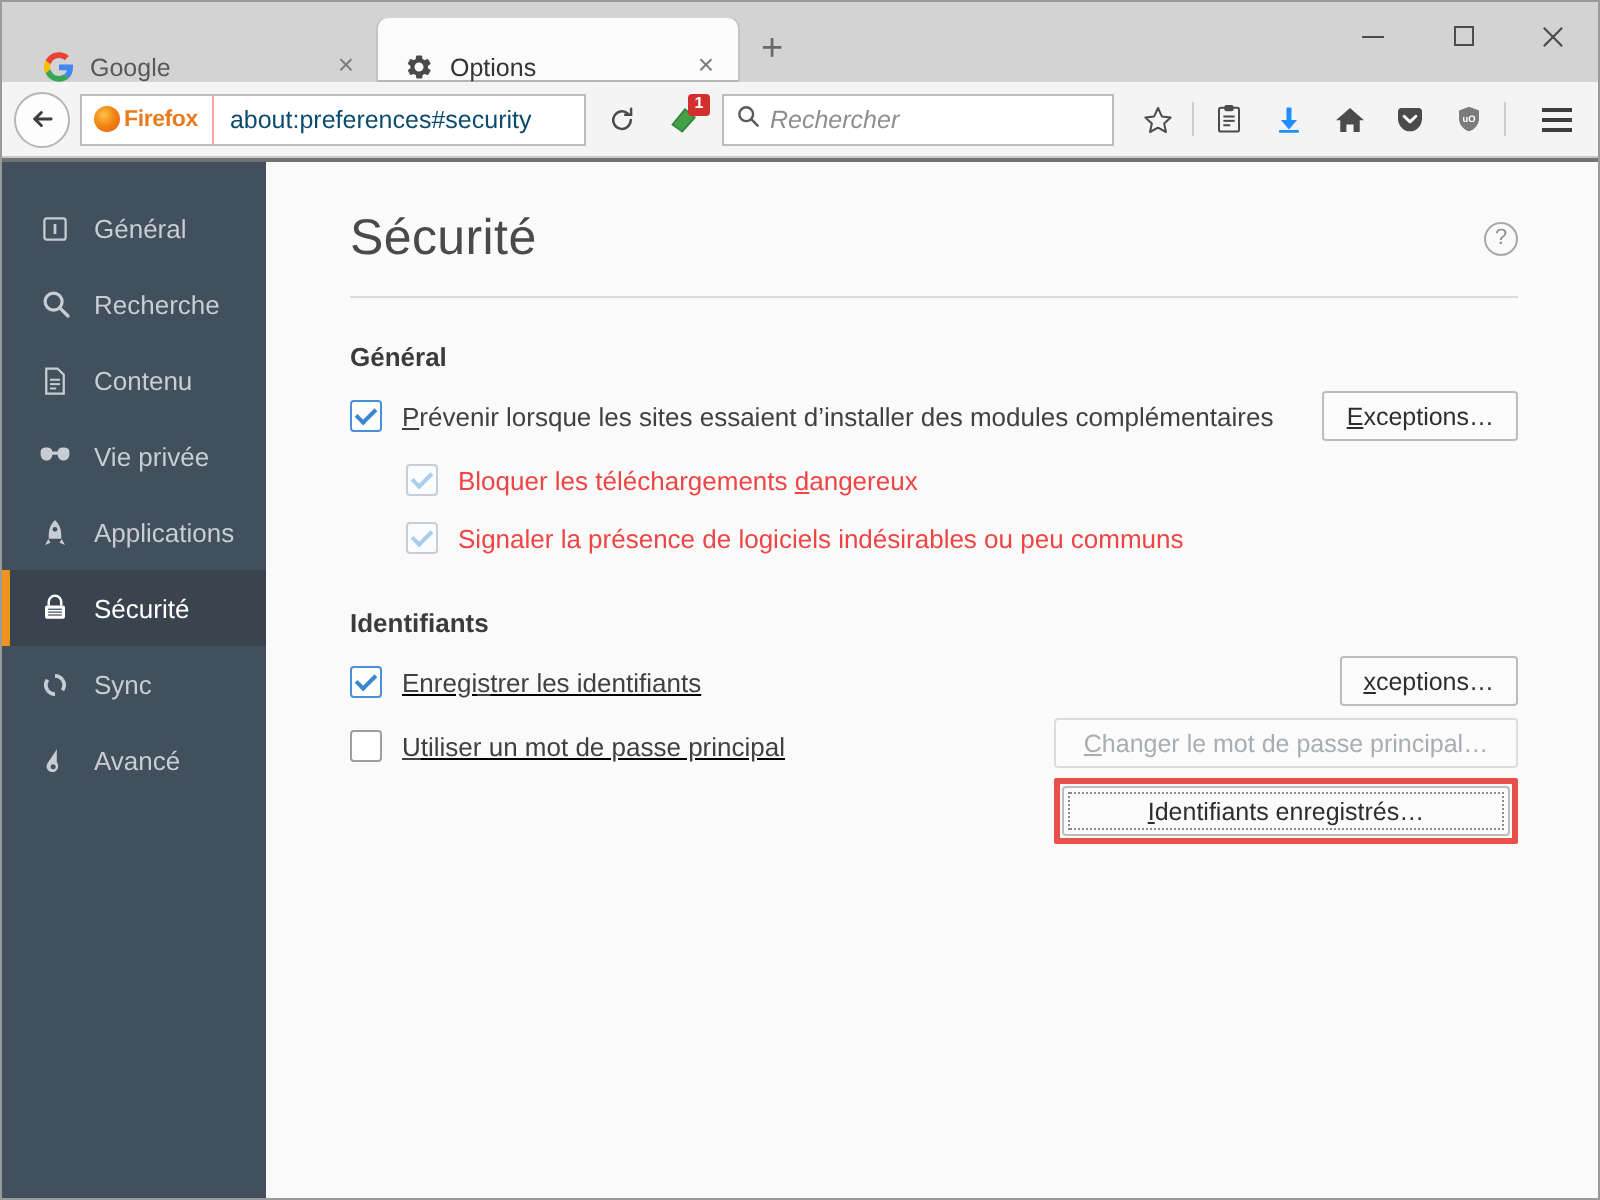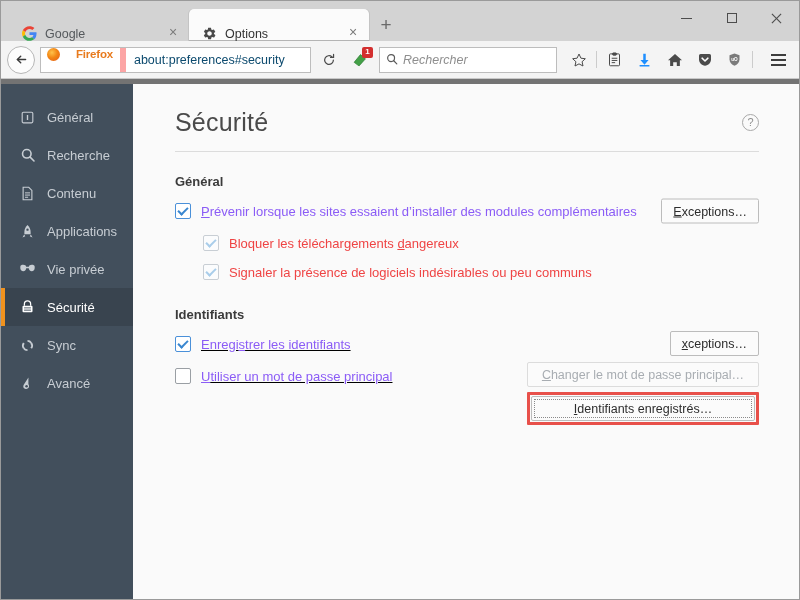--- a/index.html
+++ b/index.html
@@ -128,24 +128,25 @@
     height: 26px;
     background: #ffffff;
     border: 1px solid #bdbdbd;
     display: flex;
     align-items: center;
     margin: 0 2px;
     min-width: 0;
   }
   .identity {
     display: flex;
-    gap: 16px;
+    align-items: center;
+    gap: 2px;
     padding: 0 7px 0 6px;
     height: 100%;
-    border-right: 6px solid #fca5a5;
+    border-right: 1px solid #fca5a5;
   }
   .identity-label {
     font-size: 11.5px;
     font-weight: bold;
     color: #e87b1e;
     letter-spacing: -0.2px;
   }
   .ff-logo {
     width: 13px; height: 13px;
     border-radius: 50%;
@@ -182,21 +183,21 @@
     line-height: 10px;
     min-width: 11px;
     height: 11px;
     border-radius: 2px;
     text-align: center;
     font-weight: bold;
     padding: 0 1px;
   }
 
   .searchbar {
-    width: 178px;
+    width: 196px;
     height: 26px;
     background: #ffffff;
     border: 1px solid #bdbdbd;
     display: flex;
     align-items: center;
     gap: 5px;
     padding: 0 6px;
     margin-left: 3px;
   }
   .search-placeholder {
@@ -229,21 +230,21 @@
     margin-left: 5px;
   }
   .menubtn span { display:block; width:15px; height:2px; background:#3d3d3d; }
 
   
   .content {
     flex: 1 1 auto;
     display: flex;
     background: #fafafa;
     min-height: 0;
-    border-top: 5px solid #737373;
+    border-top: 2px solid #737373;
   }
 
   .sidebar {
     width: 132px;
     flex: 0 0 132px;
     background: #424f5c;
     padding-top: 14px;
   }
   .side-item {
     height: 38px;
@@ -342,21 +343,21 @@
     margin-top: -2px;
   }
   .cb.disabled { border-color: #c8ced4; background: #fbfcfd; }
   .cb.disabled.checked::after {
     border-left-color: #a9cdea;
     border-bottom-color: #a9cdea;
   }
 
   .cb-label {
     font-size: 13px;
-    color: #8b5cf6;
+    color: #404040;
     white-space: nowrap;
   }
   .cb-label.dim { color: #ef4444; }
   .ak { text-decoration: underline; }
 
   .btn {
     height: 25px;
     padding: 0 11px;
     background: #fbfbfb;
     border: 1px solid #bcbcbc;
@@ -588,38 +589,38 @@
             <line x1="8" y1="11" x2="16" y2="11" stroke="#c7cdd3" stroke-width="1.6"></line>
             <line x1="8" y1="14.5" x2="16" y2="14.5" stroke="#c7cdd3" stroke-width="1.6"></line>
             <line x1="8" y1="18" x2="13" y2="18" stroke="#c7cdd3" stroke-width="1.6"></line>
           </svg>
         </span>
         <span class="side-label">Contenu</span>
       </div>
 
       <div class="side-item">
         <span class="side-icon">
+          <svg width="17" height="14" viewBox="0 0 26 16" fill="#c7cdd3">
+            <path d="M2 4.5C2 2.5 4 1.5 6.5 1.5S11 2.5 11 5v1.5c0 3-1.8 5-4.5 5S2 9.5 2 6.5z"></path>
+            <path d="M15 5c0-2.5 2-3.5 4.5-3.5S24 2.5 24 4.5v2C24 9.5 22.2 11.5 19.5 11.5S15 9.5 15 6.5z"></path>
+            <rect x="10" y="4.6" width="6" height="2.4" rx="1"></rect>
+          </svg>
+        </span>
+        <span class="side-label">Vie privée</span>
+      </div>
+
+      <div class="side-item">
+        <span class="side-icon">
           <svg width="15" height="15" viewBox="0 0 24 24" fill="#c7cdd3">
             <path d="M12 1.5c3.2 3 5 7 5 11.2v3.8H7v-3.8C7 8.5 8.8 4.5 12 1.5z"></path>
             <circle cx="12" cy="9" r="1.9" fill="#424f5c"></circle>
             <path d="M6.6 16.8 4 21.5l4.4-1.8zM17.4 16.8 20 21.5l-4.4-1.8z"></path>
           </svg>
         </span>
         <span class="side-label">Applications</span>
-      </div>
-
-      <div class="side-item">
-        <span class="side-icon">
-          <svg width="17" height="14" viewBox="0 0 26 16" fill="#c7cdd3">
-            <path d="M2 4.5C2 2.5 4 1.5 6.5 1.5S11 2.5 11 5v1.5c0 3-1.8 5-4.5 5S2 9.5 2 6.5z"></path>
-            <path d="M15 5c0-2.5 2-3.5 4.5-3.5S24 2.5 24 4.5v2C24 9.5 22.2 11.5 19.5 11.5S15 9.5 15 6.5z"></path>
-            <rect x="10" y="4.6" width="6" height="2.4" rx="1"></rect>
-          </svg>
-        </span>
-        <span class="side-label">Vie privée</span>
       </div>
 
       <div class="side-item selected">
         <span class="side-icon">
           <svg width="15" height="16" viewBox="0 0 24 24">
             <path d="M7 10V7.2a5 5 0 0 1 10 0V10" fill="none" stroke="#ffffff" stroke-width="2"></path>
             <rect x="4" y="10" width="16" height="10.5" rx="1.6" fill="#ffffff"></rect>
             <line x1="6.5" y1="13" x2="17.5" y2="13" stroke="#424f5c" stroke-width="1"></line>
             <line x1="6.5" y1="15.3" x2="17.5" y2="15.3" stroke="#424f5c" stroke-width="1"></line>
             <line x1="6.5" y1="17.6" x2="17.5" y2="17.6" stroke="#424f5c" stroke-width="1"></line>

